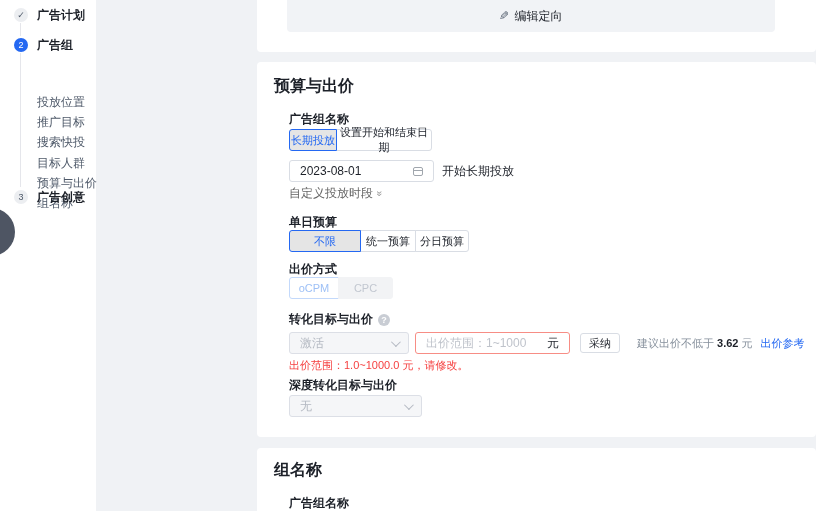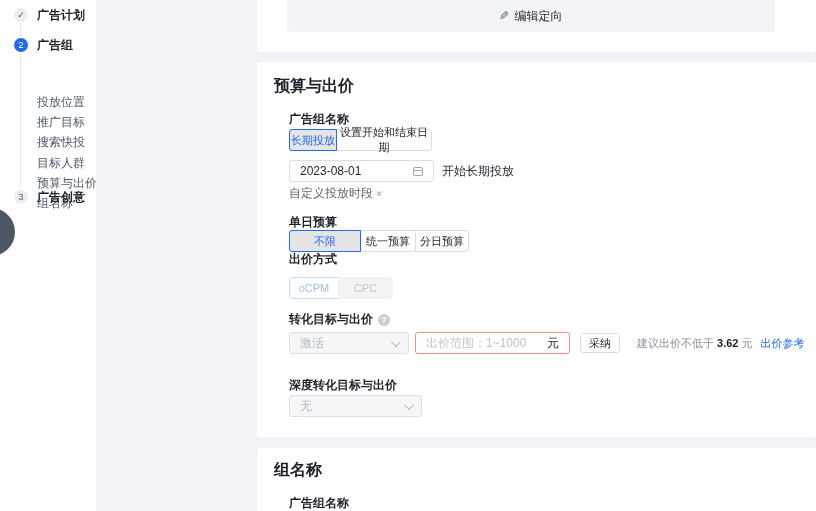--- a/index.html
+++ b/index.html
@@ -158,21 +158,21 @@
       <span class="dblchev">»</span>
     </div>
 
     <div class="f lbl" style="top:152px">单日预算</div>
     <div class="f seg" style="top:168px">
       <button class="segbtn sel" style="width:72px">不限</button>
       <button class="segbtn" style="width:56px">统一预算</button>
       <button class="segbtn" style="width:54px">分日预算</button>
     </div>
 
-    <div class="f lbl" style="top:189px">出价方式</div>
+    <div class="f lbl" style="top:199px">出价方式</div>
     <div class="f seg" style="top:215px">
       <button class="segbtn dis-sel" style="width:50px">oCPM</button>
       <button class="segbtn dis" style="width:55px">CPC</button>
     </div>
 
     <div class="f lbl" style="top:249px">
       <span>转化目标与出价</span>
       <span class="qicon">?</span>
     </div>
 
@@ -183,20 +183,21 @@
       </div>
       <div class="bidinput">
         <span class="ph">出价范围：1~1000</span>
         <span class="unit">元</span>
       </div>
       <button class="adopt">采纳</button>
       <span class="suggest"><span>建议出价不低于 </span><b>3.62</b><span> 元</span></span>
       <a class="ref">出价参考</a>
     </div>
 
+    <div class="f error" style="top:296px">出价范围：1.0~1000.0 元，请修改。</div>
 
     <div class="f lbl" style="top:315px">深度转化目标与出价</div>
     <div class="f select" style="top:333px; width:133px">
       <span>无</span>
       <span class="chev"></span>
     </div>
   </section>
 
   <section class="card card3">
     <h2>组名称</h2>

